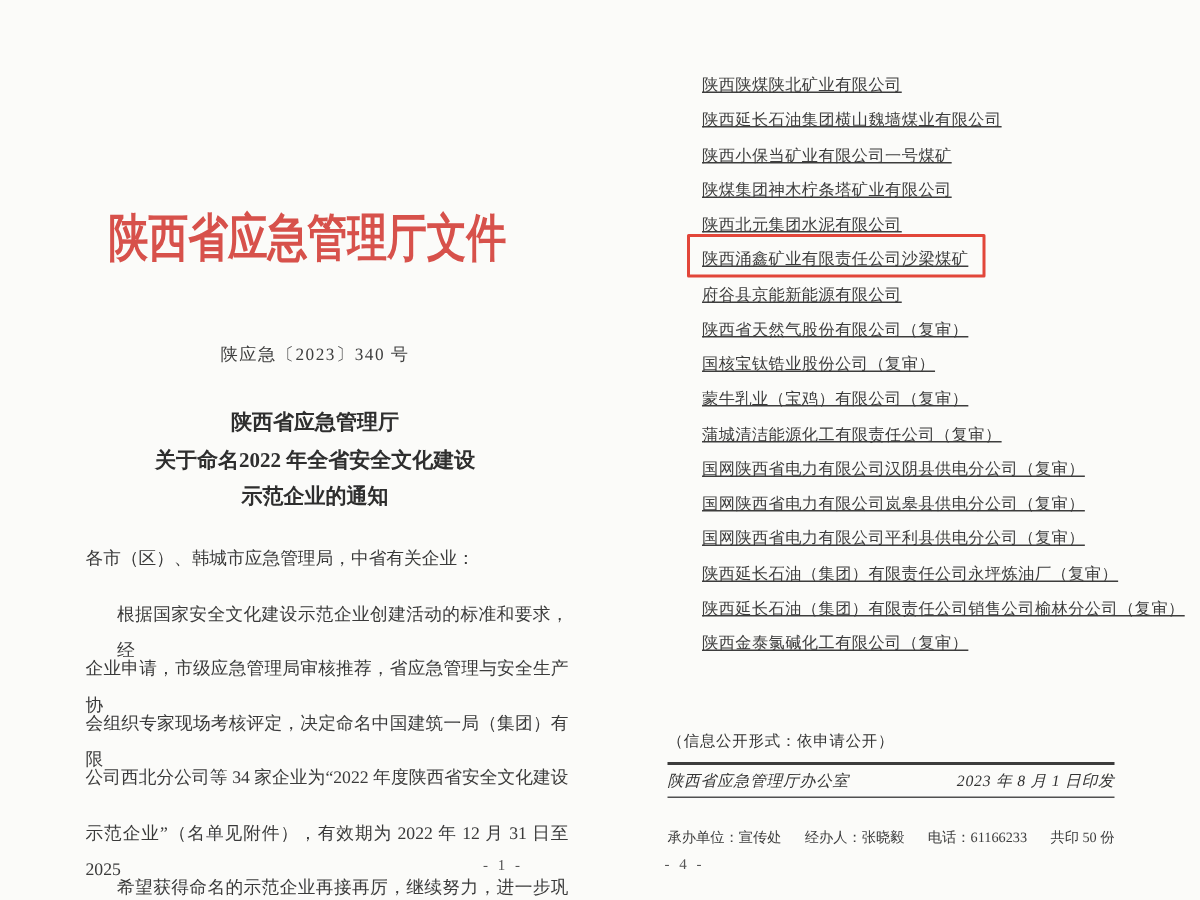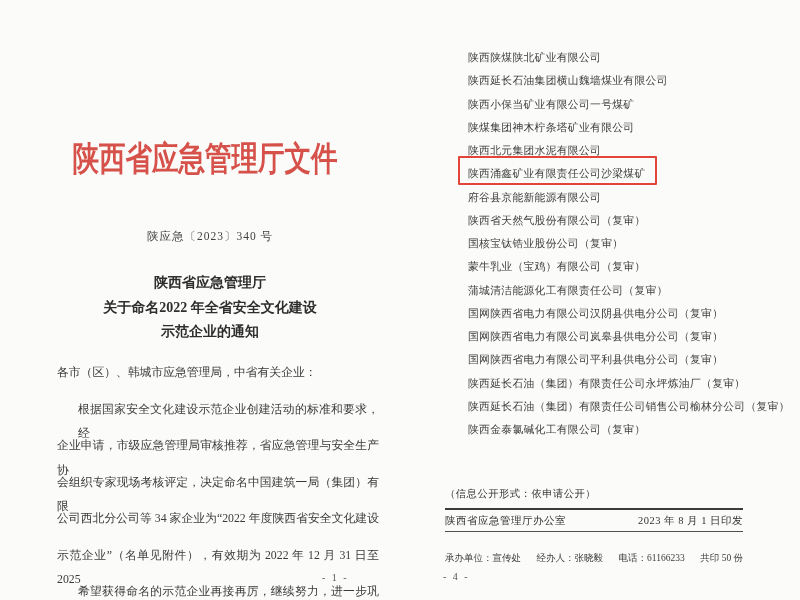--- a/index.html
+++ b/index.html
@@ -32,34 +32,34 @@
 
   #body-text { left:57px; top:360px; width:322px; font-size:11.8px; color:#3a3a3a; }
   #body-text .line { height:24.5px; line-height:24.5px; }
   #body-text .line.fill { text-align:justify; text-align-last:justify;margin-top:12px; }
   #body-text .line.indent { padding-left:21px; }
 
   #page-num-left { left:322px; top:572px; font-size:10px; color:#555; letter-spacing:2px; }
 
   
   #company-list { left:468px; top:46px; font-size:10.8px; color:#3d3d3d; letter-spacing:0.3px; }
-  #company-list .item { height:23.25px; line-height:23.25px; white-space:nowrap; }
+  #company-list .item { height:23.25px; line-height:23.25px; white-space:nowrap;text-decoration:underline; }
 
   #highlight-box {
     left:458px; top:156px; width:195px; height:25px;
     border:2px solid #e2463a; border-radius:1px;
     background:transparent; pointer-events:none;
   }
 
   #footer-block { left:445px; top:487px; width:298px; color:#333; }
   #footer-block .info-line { font-size:10.3px; letter-spacing:0.5px; height:14px; }
   #footer-block .rule-thick { height:0; border-top:2px solid #3c3c3c; margin-top:7px; }
   #footer-block .office-row {
     display:flex; justify-content:space-between; align-items:center;
-    height:21px; font-size:10.5px; letter-spacing:0.5px;
+    height:21px; font-size:10.5px; letter-spacing:0.5px;font-style:italic;
   }
   #footer-block .rule-thin { height:0; border-top:1.5px solid #505050; }
   #footer-block .contact-row {
     display:flex; justify-content:space-between;
     margin-top:20px; font-size:9.5px; color:#3c3c3c;
   }
   #page-num-right { left:443px; top:571px; font-size:10px; color:#555; letter-spacing:2px; }
 </style>
 </head>
 <body>

